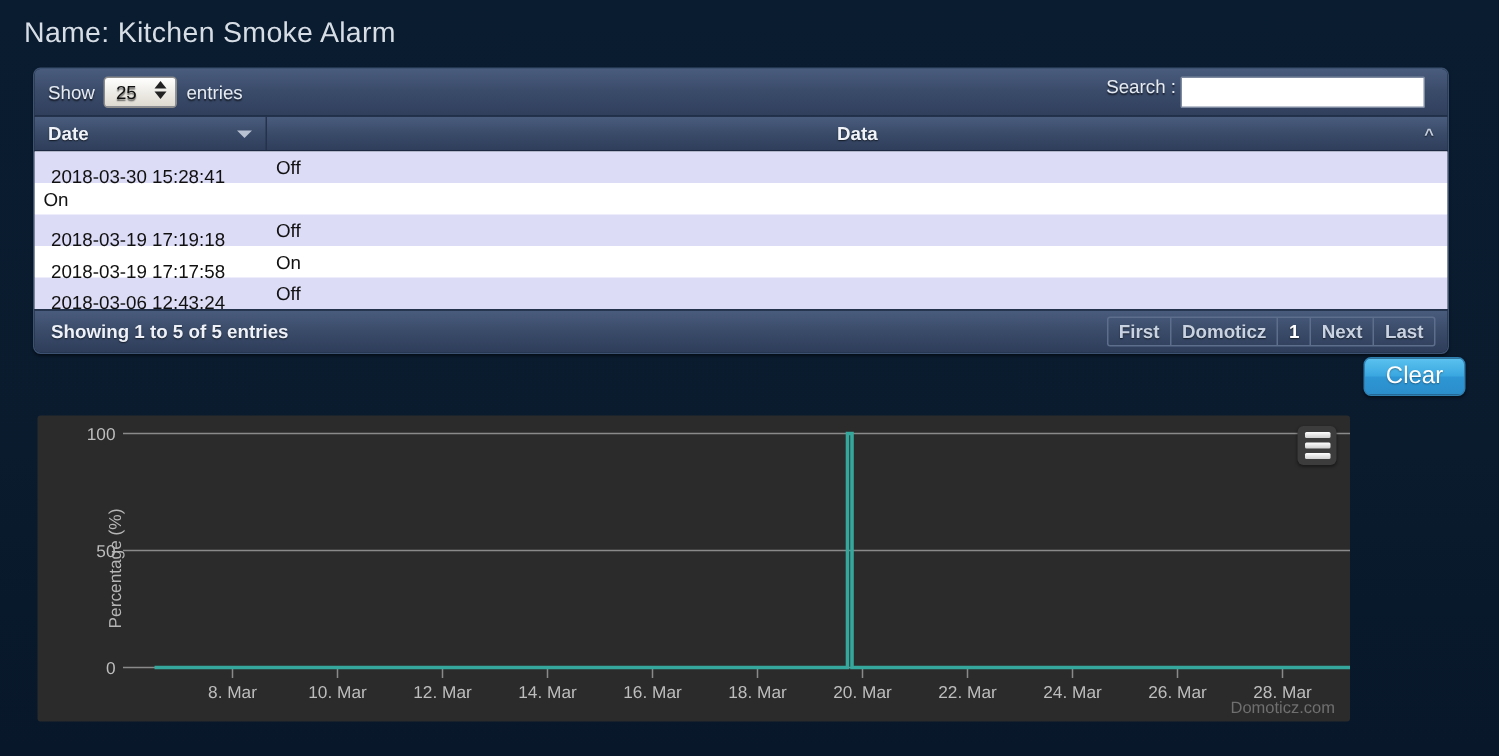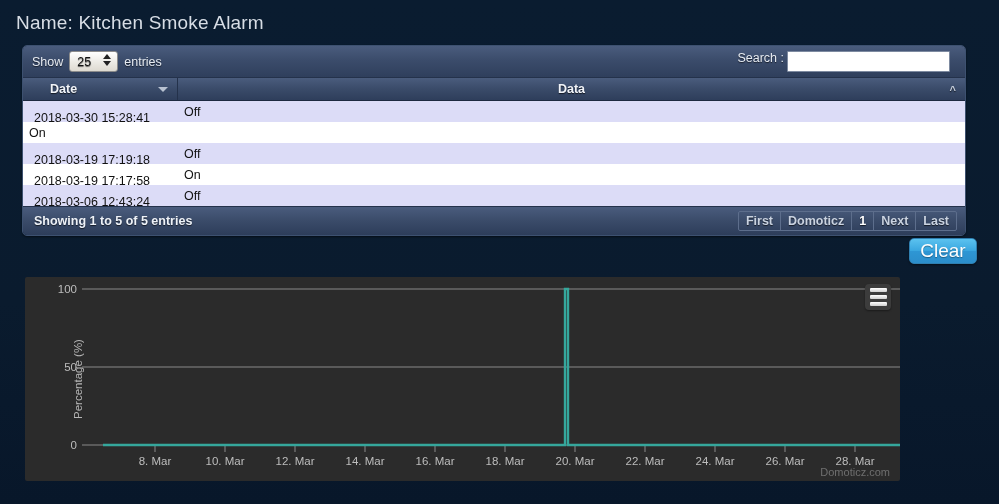--- a/index.html
+++ b/index.html
@@ -60,21 +60,21 @@
     font-family: "Liberation Sans", sans-serif; color: #111;
   }
 
   
   .thead { display: flex; height: 23px;
            background: linear-gradient(180deg,#4a5c7d 0%, #3a4b69 50%, #2e3e5b 100%);
            border-bottom: 1px solid #1d2940; }
   .th { position: relative; display: flex; align-items: center;
         font-size: 12.5px; font-weight: bold; color: #f0f3f8;
         text-shadow: 0 1px 1px rgba(0,0,0,.65); cursor: pointer; }
-  .th.date { width: 155px; padding-left: 27px; border-right: 1px solid #24324b; }
+  .th.date { width: 155px; padding-left: 9px; border-right: 1px solid #24324b; }
   .th.data { flex: 1; justify-content: center; padding-right: 0; }
   .sort-desc { position: absolute; right: 9px; top: 9px; width: 0; height: 0;
                border-left: 5px solid transparent; border-right: 5px solid transparent;
                border-top: 5px solid #cfd7e4; opacity: .85; }
   .sort-asc-small { position: absolute; right: 9px; top: 7px;
                     font-size: 11px; color: #c6cfdd; line-height: 1; }
 
   
   .tbody { background: #fff; }
   .trow { display: flex; height: 21px; align-items: center;
@@ -101,21 +101,21 @@
           border-right: 1px solid #5d6e8c; cursor: pointer; }
   .pbtn:last-child { border-right: none; }
   .pbtn.current { color: #ffffff; }
 
   
   .clear-btn {
     position: absolute; right: 22px; top: 238px;
     width: 68px; height: 26px;
     border-radius: 5px; border: 1px solid #2f7fb0;
     background: linear-gradient(180deg,#5bc2ef 0%, #3aa7e0 48%, #2e96d4 52%, #2b8ecb 100%);
-    color: #ffffff; font-size: 19px;
+    color: #ffffff; font-size: 16px;
     display: flex; align-items: center; justify-content: center;
     text-shadow: 0 1px 1px rgba(0,0,0,.35);
     box-shadow: 0 1px 2px rgba(0,0,0,.45);
     cursor: pointer;
   }
 
   
   .chart-panel {
     position: absolute; left: 25px; top: 277px;
     width: 875px; height: 204px;

